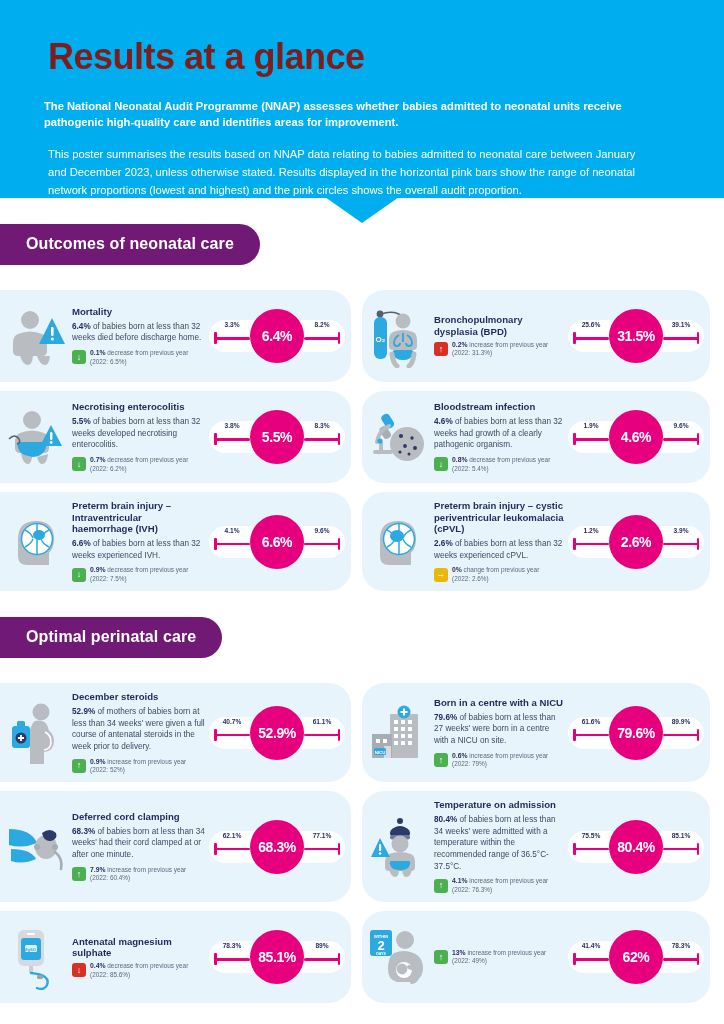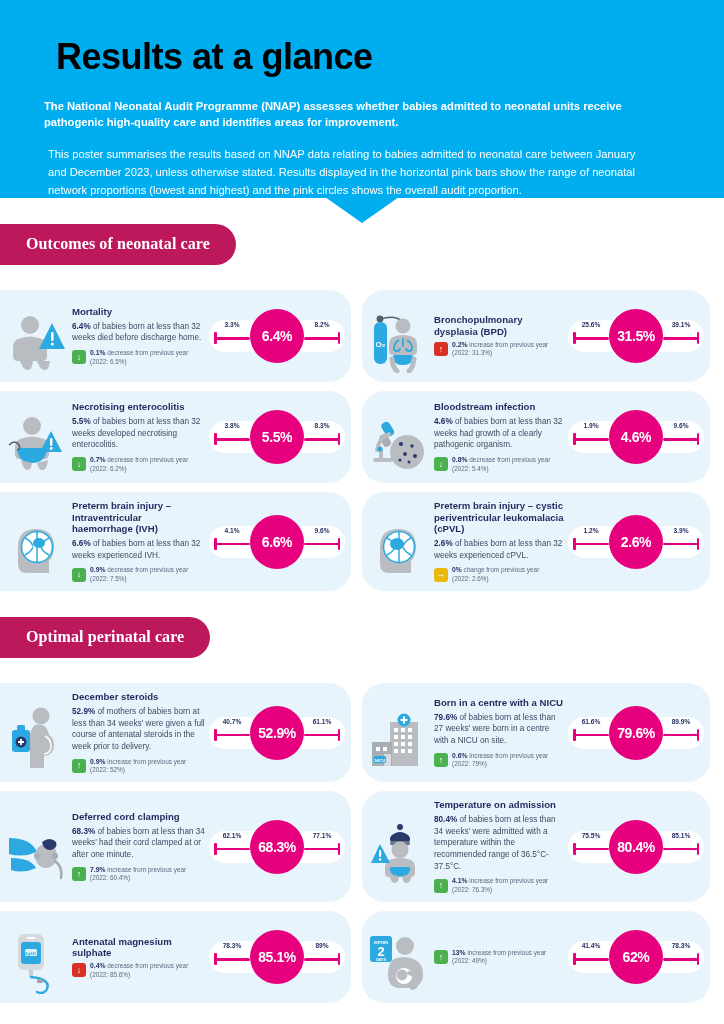--- a/index.html
+++ b/index.html
@@ -12,25 +12,25 @@
   }
   
   .hero{
     position:relative;
     background:#00AEEF;
     padding:38px 44px 30px 44px;
     height:198px;
     box-sizing:border-box;
   }
   .hero-title{
-    color:#000000;
+    color:#7f1d1d;
     font-size:36px;
     font-weight:bold;
     letter-spacing:-0.5px;
-    margin:0 0 22px 12px;
+    margin:0 0 22px 4px;
     line-height:1.05;
   }
   .hero-lead{
     color:#fff;
     font-size:11.2px;
     font-weight:bold;
     line-height:1.48;
     margin:0 0 14px 0;
     max-width:600px;
   }
@@ -49,30 +49,29 @@
     transform:translateX(-50%);
     width:0;height:0;
     border-left:37px solid transparent;
     border-right:37px solid transparent;
     border-top:26px solid #00AEEF;
   }
   
   .section{position:relative;margin-top:26px;}
   .section-head{
     display:inline-block;
-    background:#be185d;
+    background:#701a75;
     color:#ffffff;
     font-size:16px;
     font-weight:bold;
     padding:11px 26px 12px 26px;
     border-top-right-radius:24px;
     border-bottom-right-radius:24px;
     margin-left:0;
     letter-spacing:0.1px;
-    font-family:Liberation Serif, serif;
   }
   .cards{margin-top:25px;border-radius:13px;}
   .row{
     display:flex;
     gap:11px;
     padding:0 14px 0 0;
     margin-bottom:9px;
   }
   
   .card{
@@ -92,21 +91,21 @@
   }
   .card.right{
     border-radius:22px;
     max-width:348px;
   }
   .card-icon{
     width:62px;
     min-width:62px;
     height:74px;
     display:flex;
-    align-items:flex-end;
+    align-items:center;
     justify-content:center;
   }
   .card-body{
     flex:1 1 auto;
     padding:0 4px 0 4px;
     min-width:0;
   }
   .card-title{
     color:#1F2A5E;
     font-size:9.6px;

